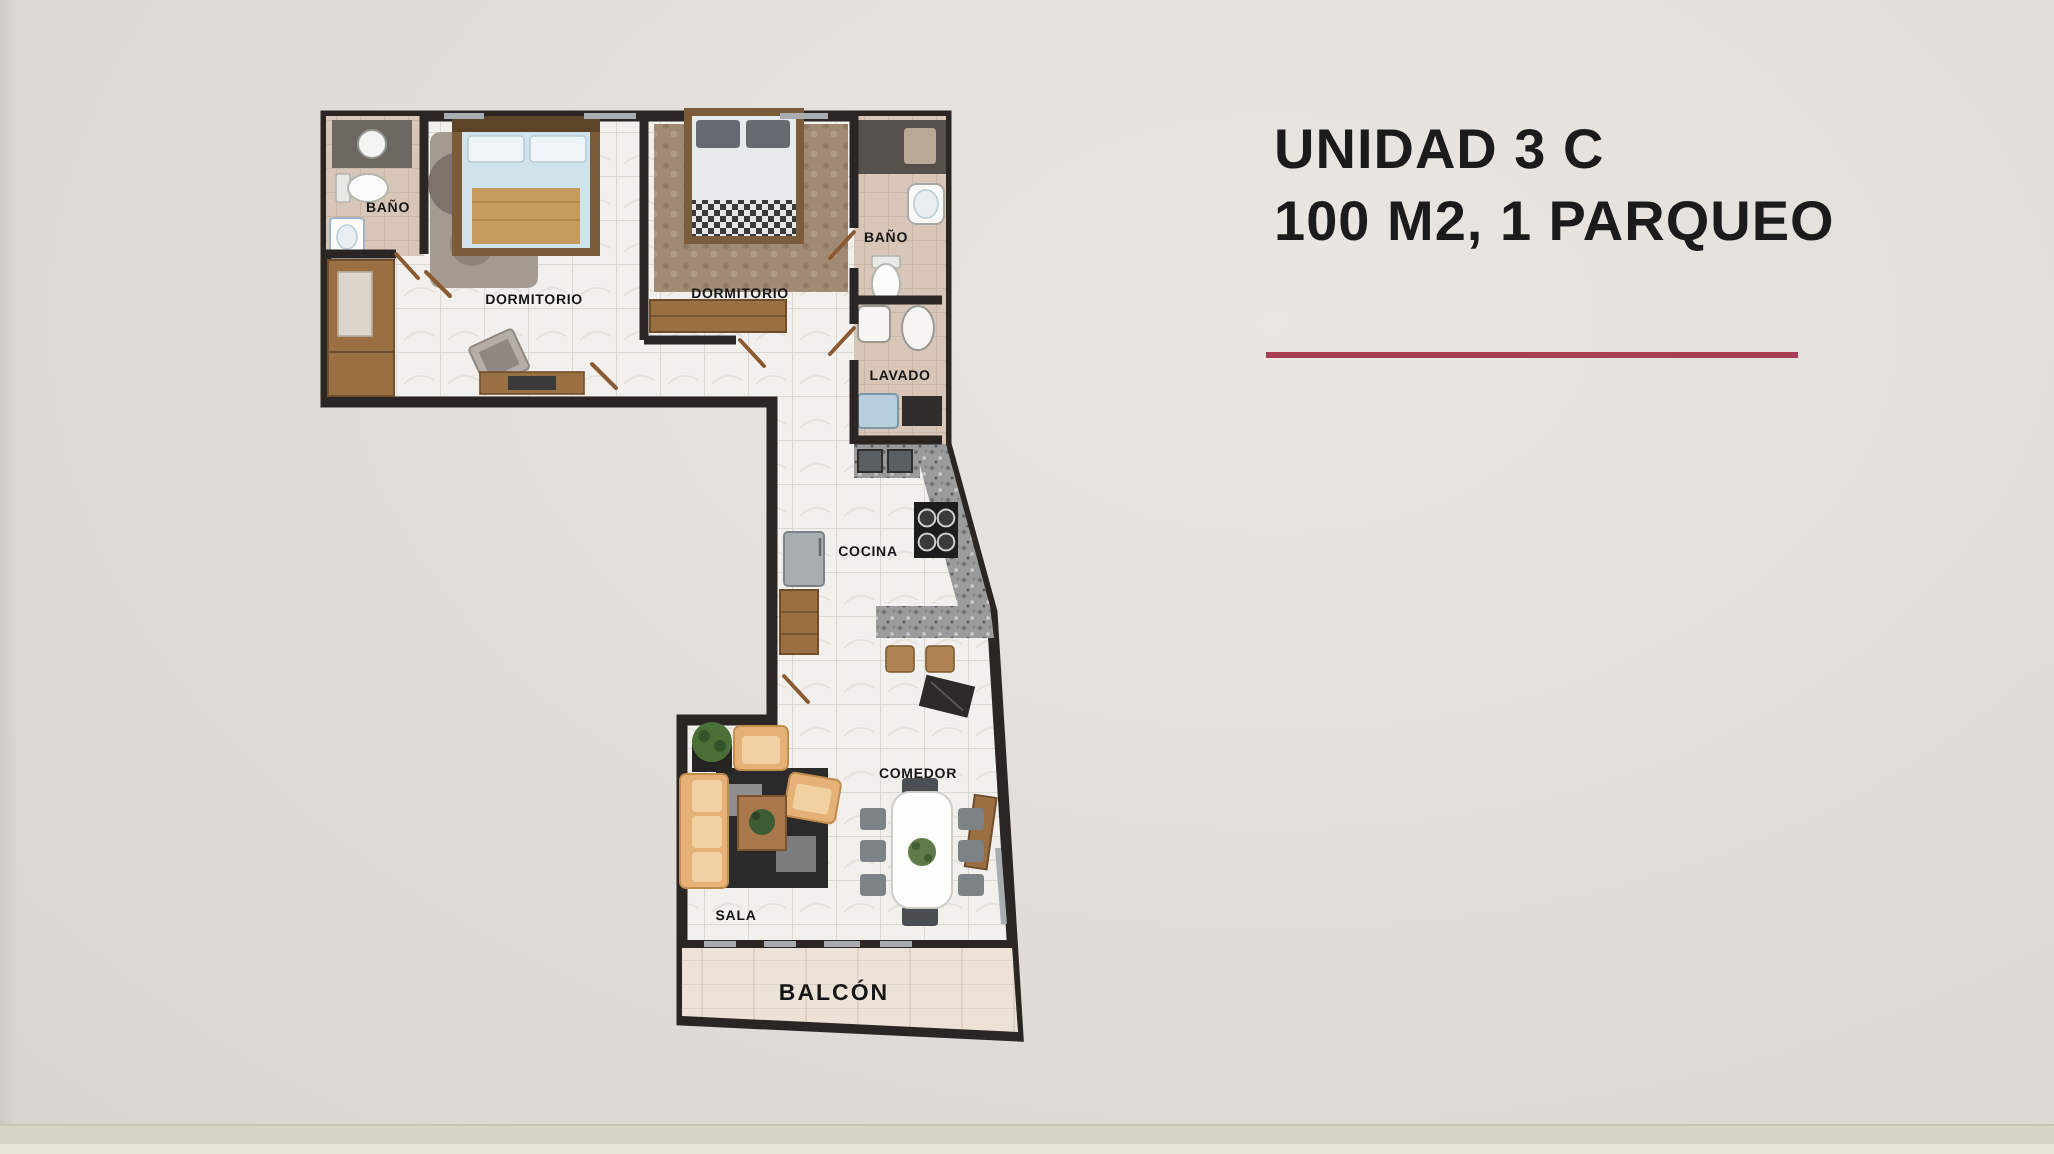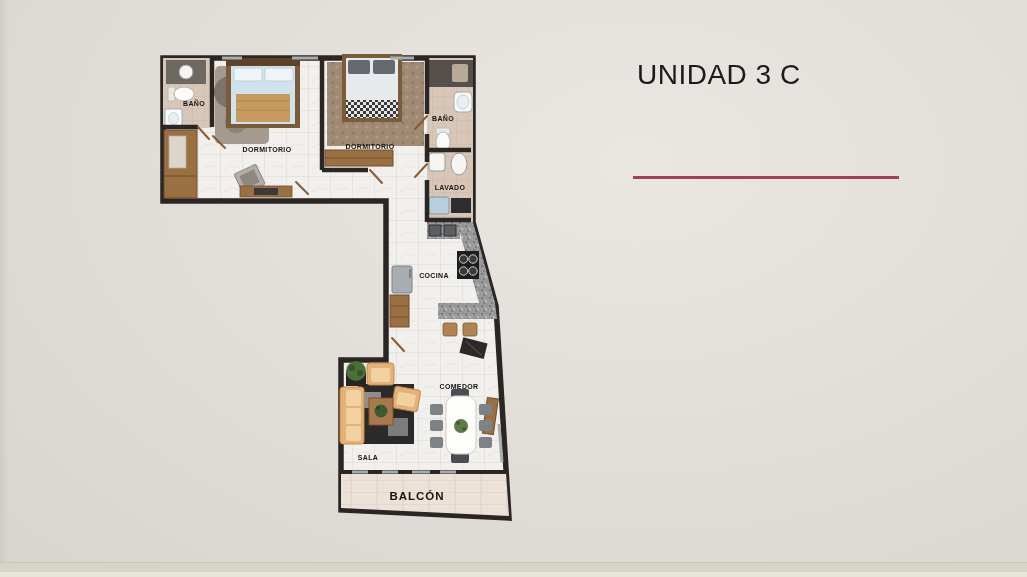--- a/index.html
+++ b/index.html
@@ -20,21 +20,21 @@
   .footer-strip{
     position:absolute;left:0;top:562px;width:1027px;height:10px;
     background:#d7d5c6;border-top:1px solid #c8c6b6;
   }
   .footer-bottom{
     position:absolute;left:0;top:572px;width:1027px;height:5px;
     background:#e7e5d8;
   }
   .title-block{
     position:absolute;left:637px;top:57px;width:340px;
-    color:#1b1b1b;font-size:28px;line-height:36px;font-weight:400;
+    color:#1b1b1b;font-size:28px;line-height:36px;font-weight:700;
     letter-spacing:.5px;white-space:nowrap;
   }
   .divider-svg{position:absolute;left:633px;top:176px;}
   .plan-svg{position:absolute;left:150px;top:45px;}
   .room-label{
     font-family:"Liberation Sans", sans-serif;
     font-size:7px;font-weight:bold;fill:#151515;letter-spacing:.35px;
   }
   .room-label-big{
     font-family:"Liberation Sans", sans-serif;
@@ -270,20 +270,21 @@
     <text class="room-label" x="443" y="121" text-anchor="middle">BAÑO</text>
     <text class="room-label" x="450" y="190" text-anchor="middle">LAVADO</text>
     <text class="room-label" x="434" y="278" text-anchor="middle">COCINA</text>
     <text class="room-label" x="459" y="389" text-anchor="middle">COMEDOR</text>
     <text class="room-label" x="368" y="460" text-anchor="middle">SALA</text>
     <text class="room-label-big" x="417" y="500" text-anchor="middle">BALCÓN</text>
   </svg>
 
   <div class="title-block">
     <div>UNIDAD 3 C</div>
+    <div>100 M2, 1 PARQUEO</div>
   </div>
 
   <svg class="divider-svg" width="266" height="4">
     <rect x="0" y="0" width="266" height="3" fill="#a83d56"></rect>
   </svg>
 
   <div class="footer-strip"></div>
   <div class="footer-bottom"></div>
 </div>
 

